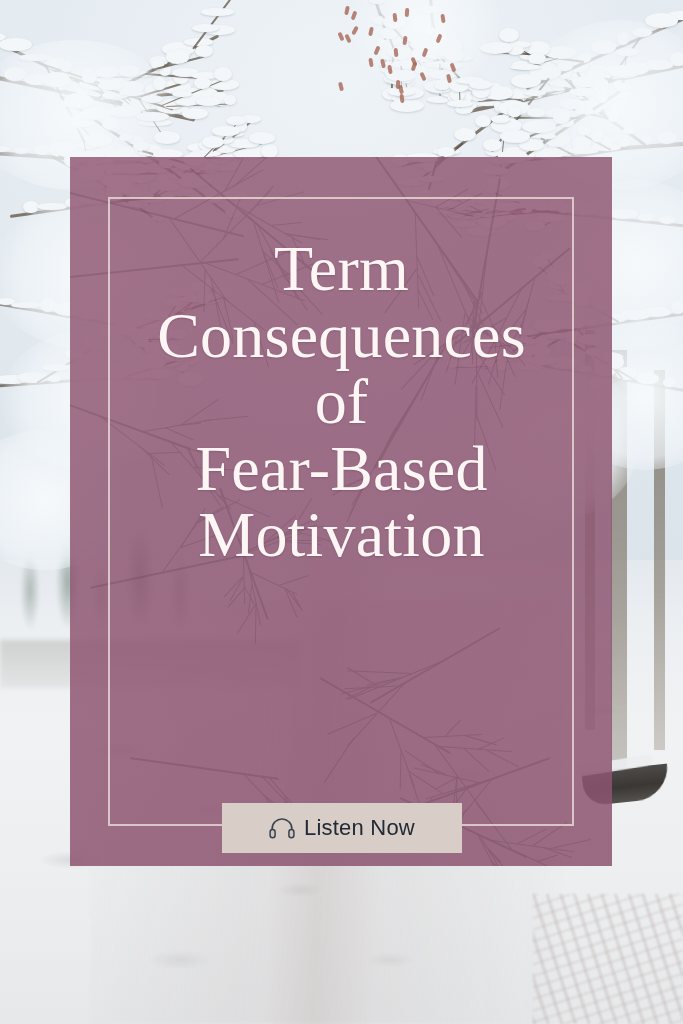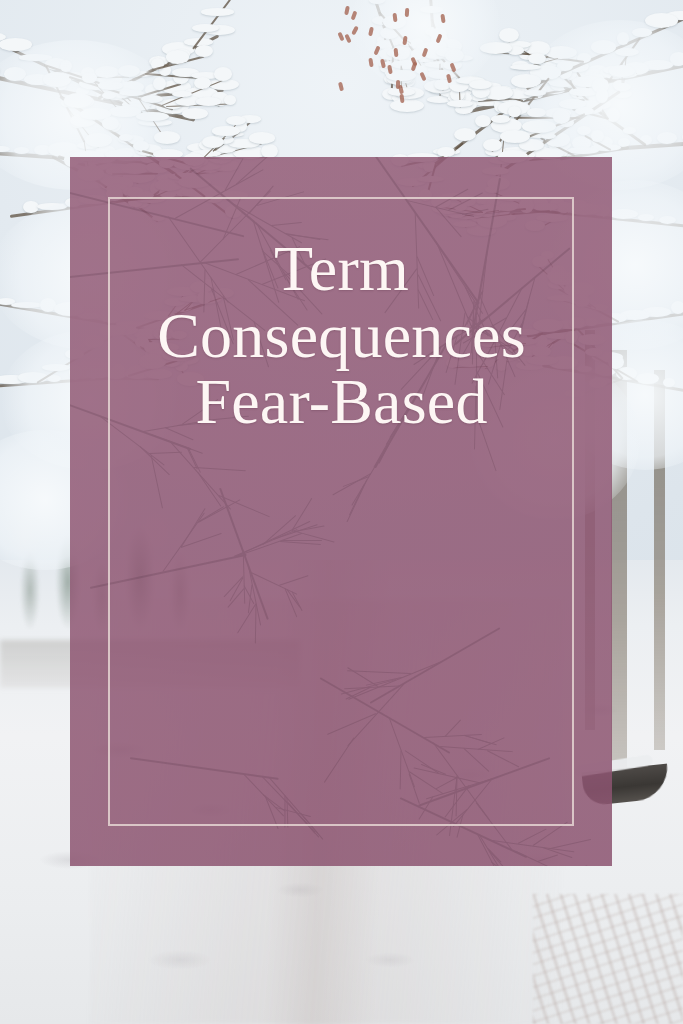--- a/index.html
+++ b/index.html
@@ -1200,18 +1200,30 @@
         <i style="left: 214.603px; top: 430.733px; width: 31.1699px; height: 1px; transform: rotate(67.4878deg);"></i>
         <i style="left: 208.676px; top: 427.923px; width: 30.8721px; height: 1px; transform: rotate(-18.5099deg);"></i>
         <i style="left: 216.639px; top: 431.699px; width: 22.06px; height: 1px; transform: rotate(53.9334deg);"></i>
       </div>
     <div class="panel-frame"></div>
   </div>
 
   <div class="title">
     <span class="l">Term</span>
     <span class="l">Consequences</span>
+    <span class="l">of</span>
     <span class="l">Fear-Based</span>
+    <span class="l">Motivation</span>
   </div>
 
+  <div class="cta">
+    <span>
+      <svg width="26" height="22" viewBox="0 0 26 22" fill="none" aria-hidden="true">
+        <path d="M3.2 14.2V11.4C3.2 6.2 7.6 2 13 2s9.8 4.2 9.8 9.4v2.8" stroke="#3a4450" stroke-width="1.7" stroke-linecap="round" fill="none"></path>
+        <rect x="1.1" y="12.6" width="5" height="8.2" rx="2.5" stroke="#3a4450" stroke-width="1.5" fill="#cfc4be"></rect>
+        <rect x="19.9" y="12.6" width="5" height="8.2" rx="2.5" stroke="#3a4450" stroke-width="1.5" fill="#cfc4be"></rect>
+      </svg>
+    </span>
+    <span>Listen Now</span>
+  </div>
 
 
 </div>
 
 </body></html>

